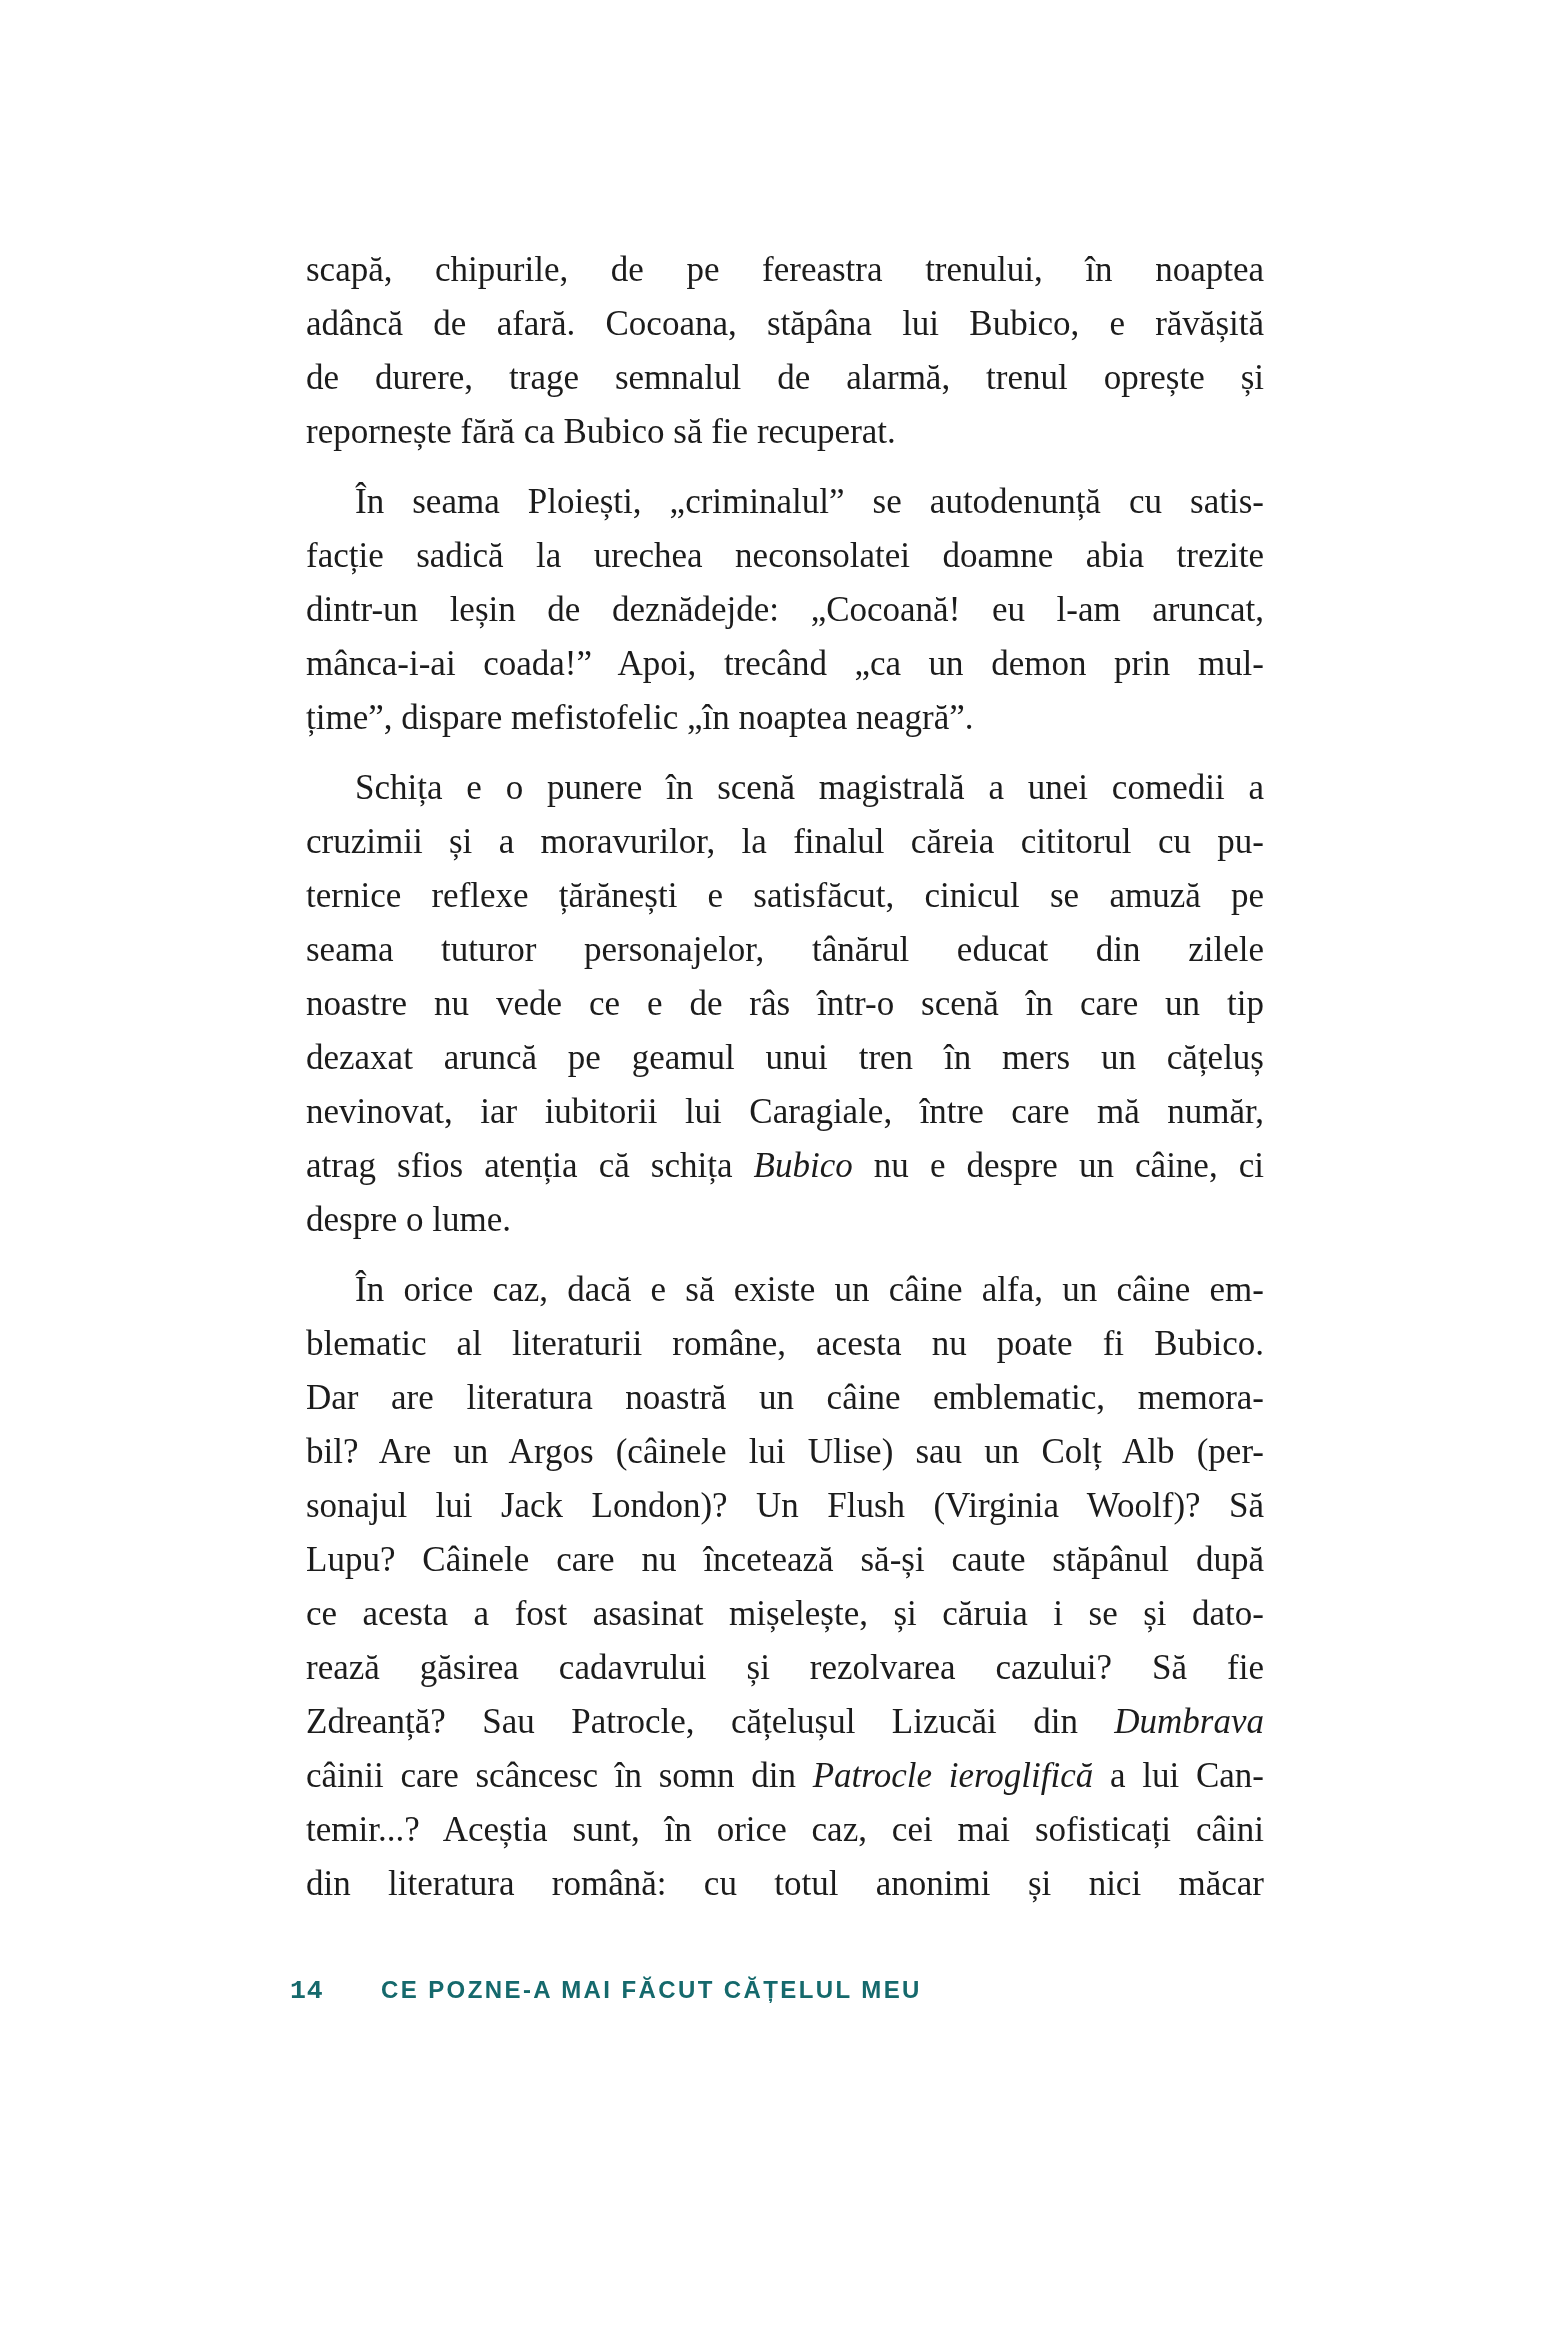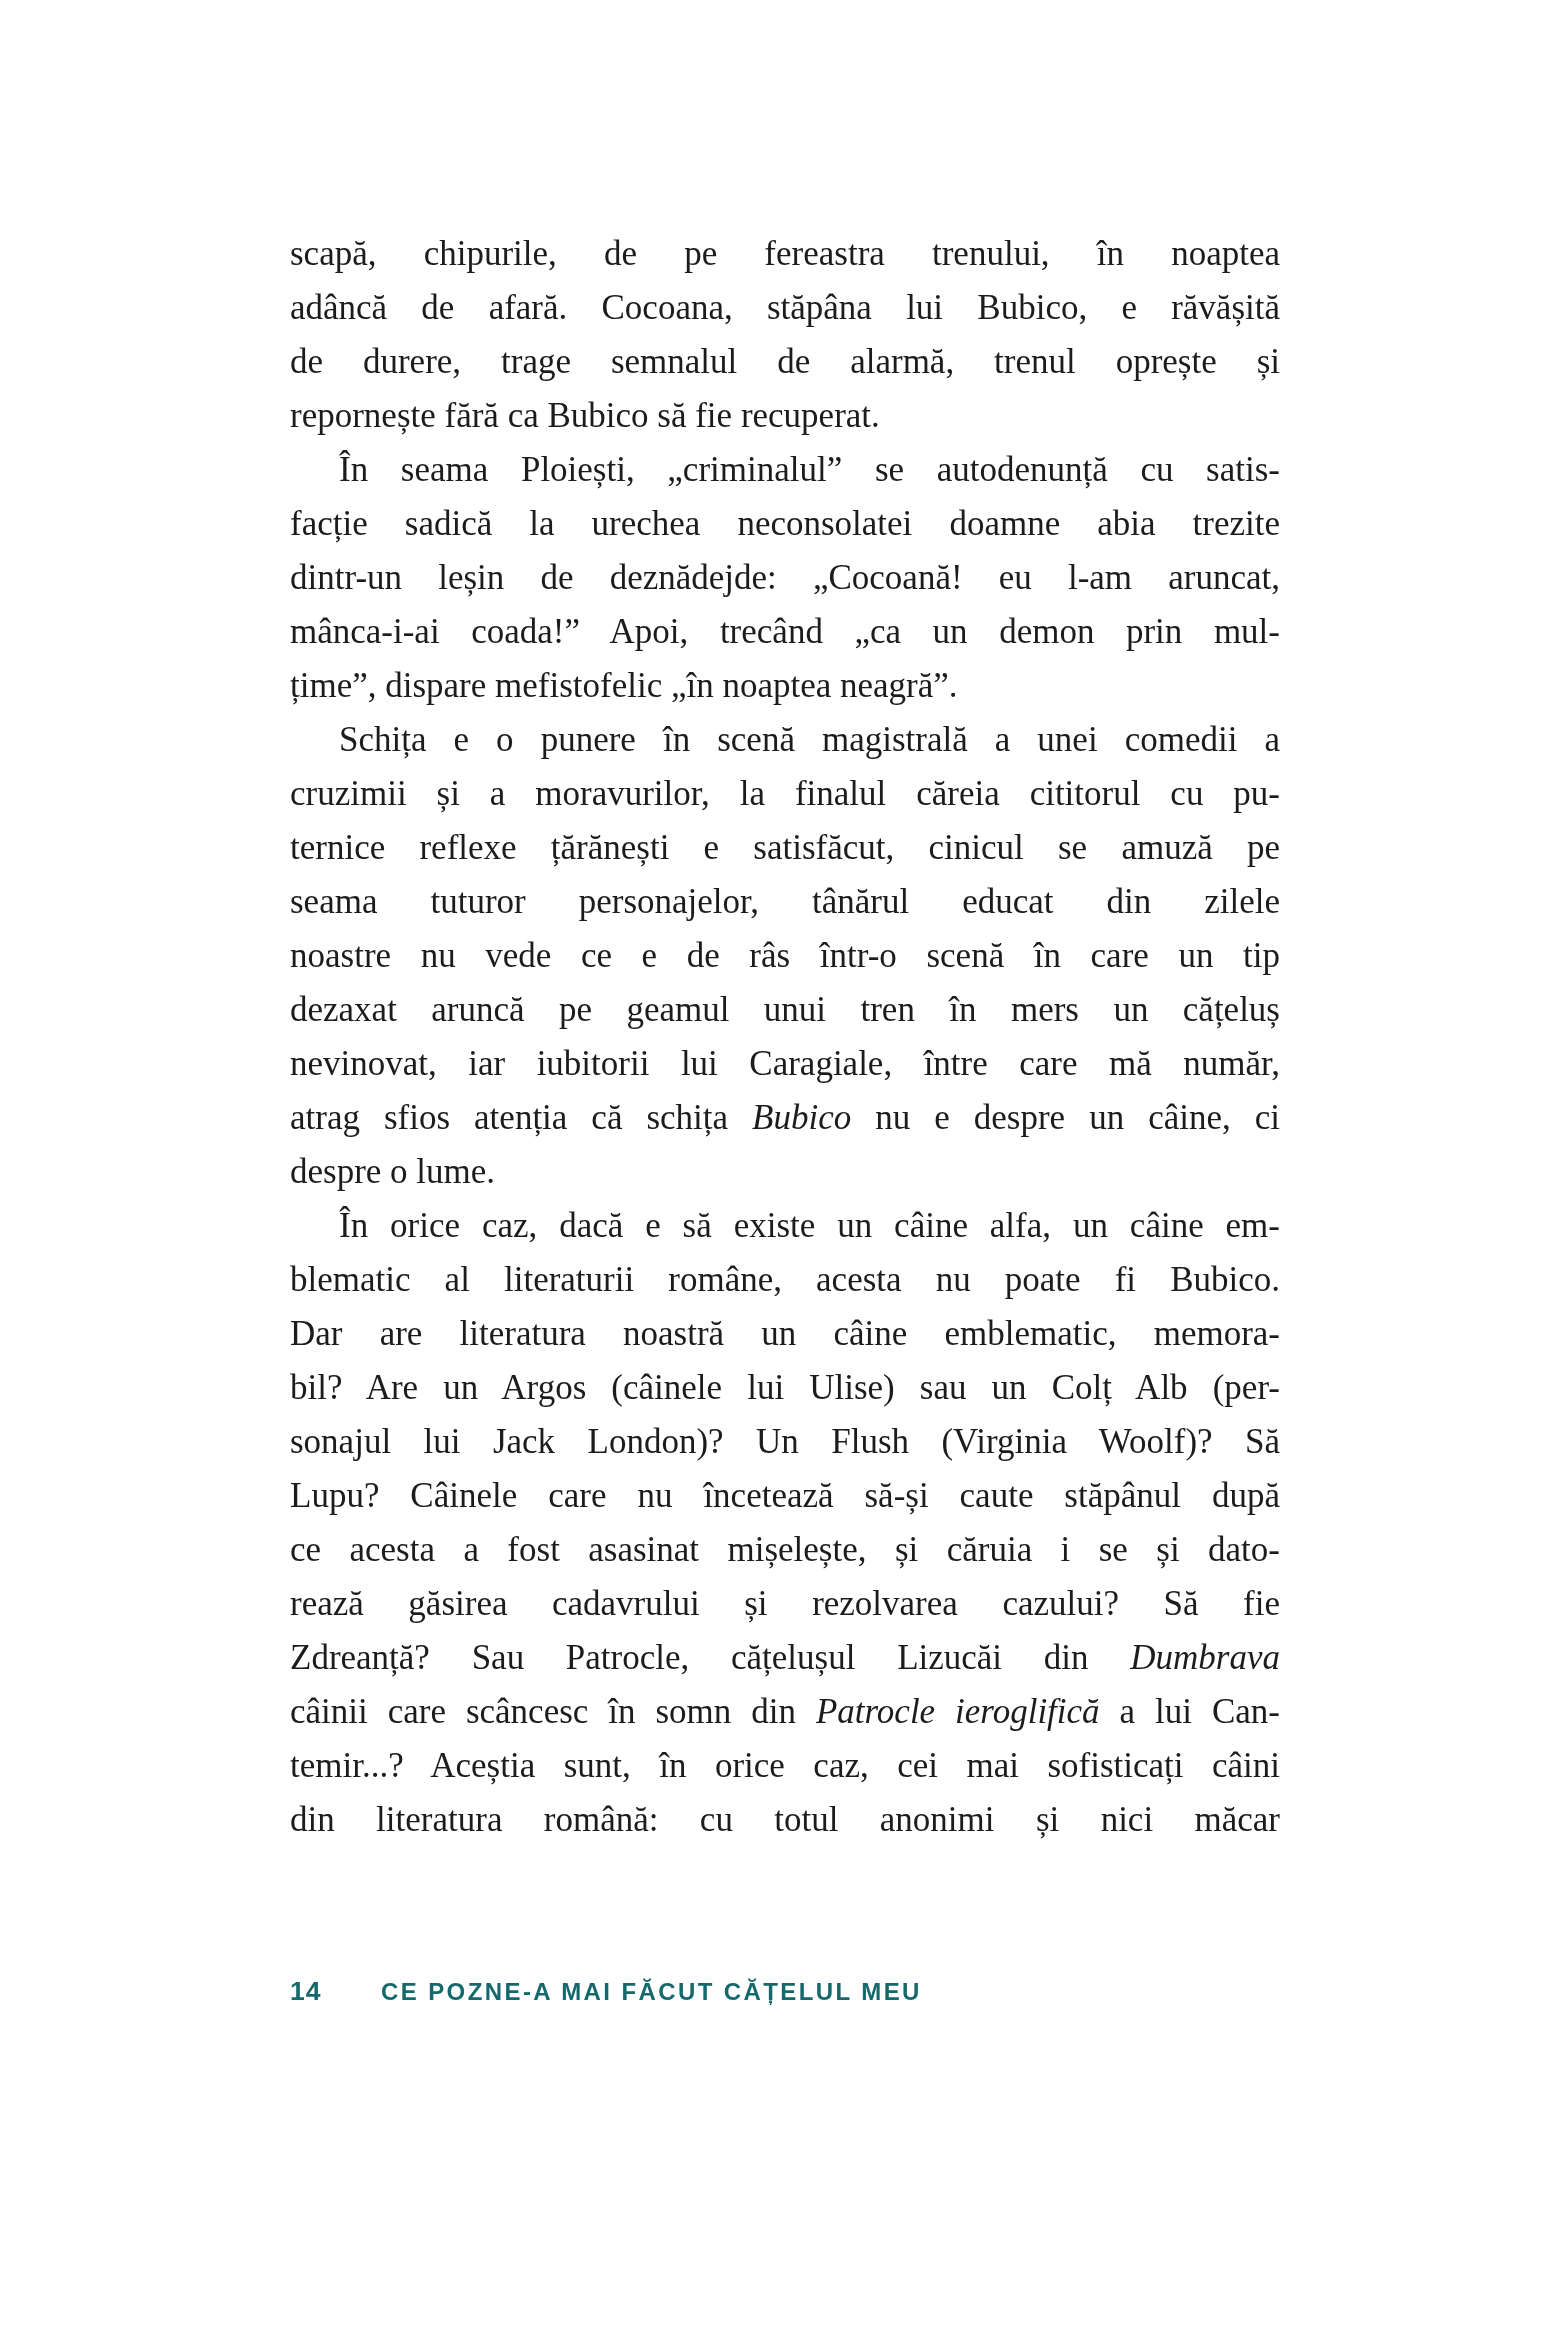--- a/index.html
+++ b/index.html
@@ -22,21 +22,21 @@
   .text-block {
     position: absolute;
     left: 290px;
     top: 227px;
     width: 990px;
     color: var(--text-color, #1c1c1c);
     font-size: 35px;
     line-height: 54px;
   }
   .paragraph {
-    margin: 0;
+    margin: 16px;
   }
   .line {
     height: 54px;
     overflow: hidden;
     text-align: justify;
     text-align-last: justify;
   }
   .line.last {
     text-align: right;
     text-align-last: left;
@@ -54,20 +54,21 @@
     display: flex;
     align-items: baseline;
     color: var(--footer-color, #15696c);
     font-family: "Liberation Sans", sans-serif;
     font-weight: bold;
   }
   .page-number {
     font-size: 26.5px;
     letter-spacing: 0.9px;
     width: 91px;
+    font-family: Liberation Mono, monospace;
   }
   .running-title {
     font-size: 24px;
     letter-spacing: 2.4px;
   }
 </style>
 </head>
 <body>
 
 <div class="page">

